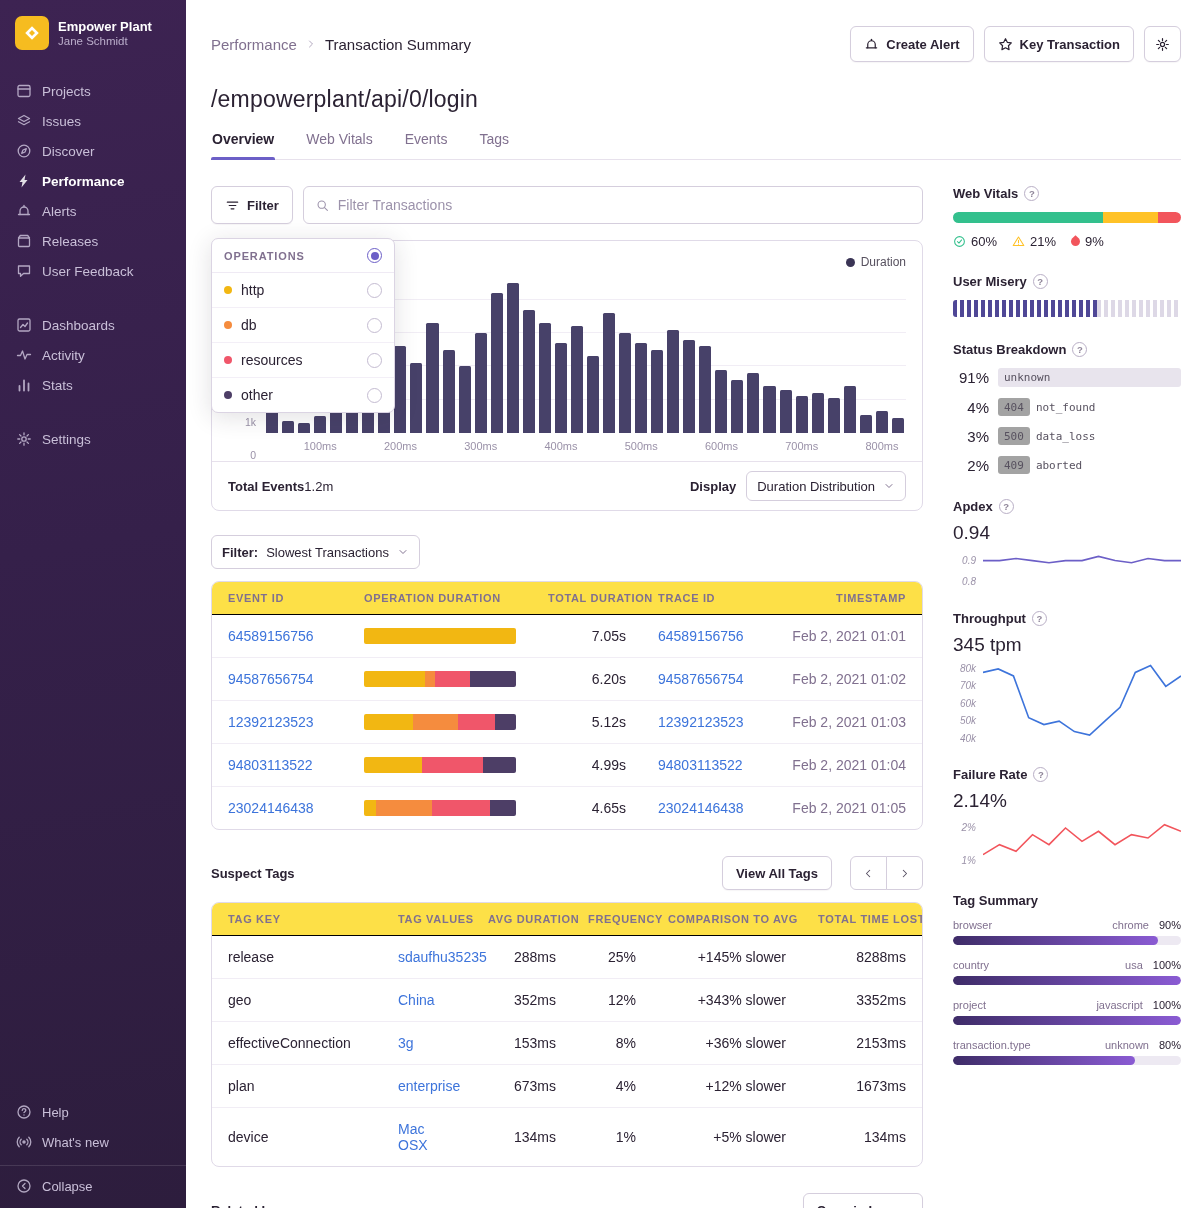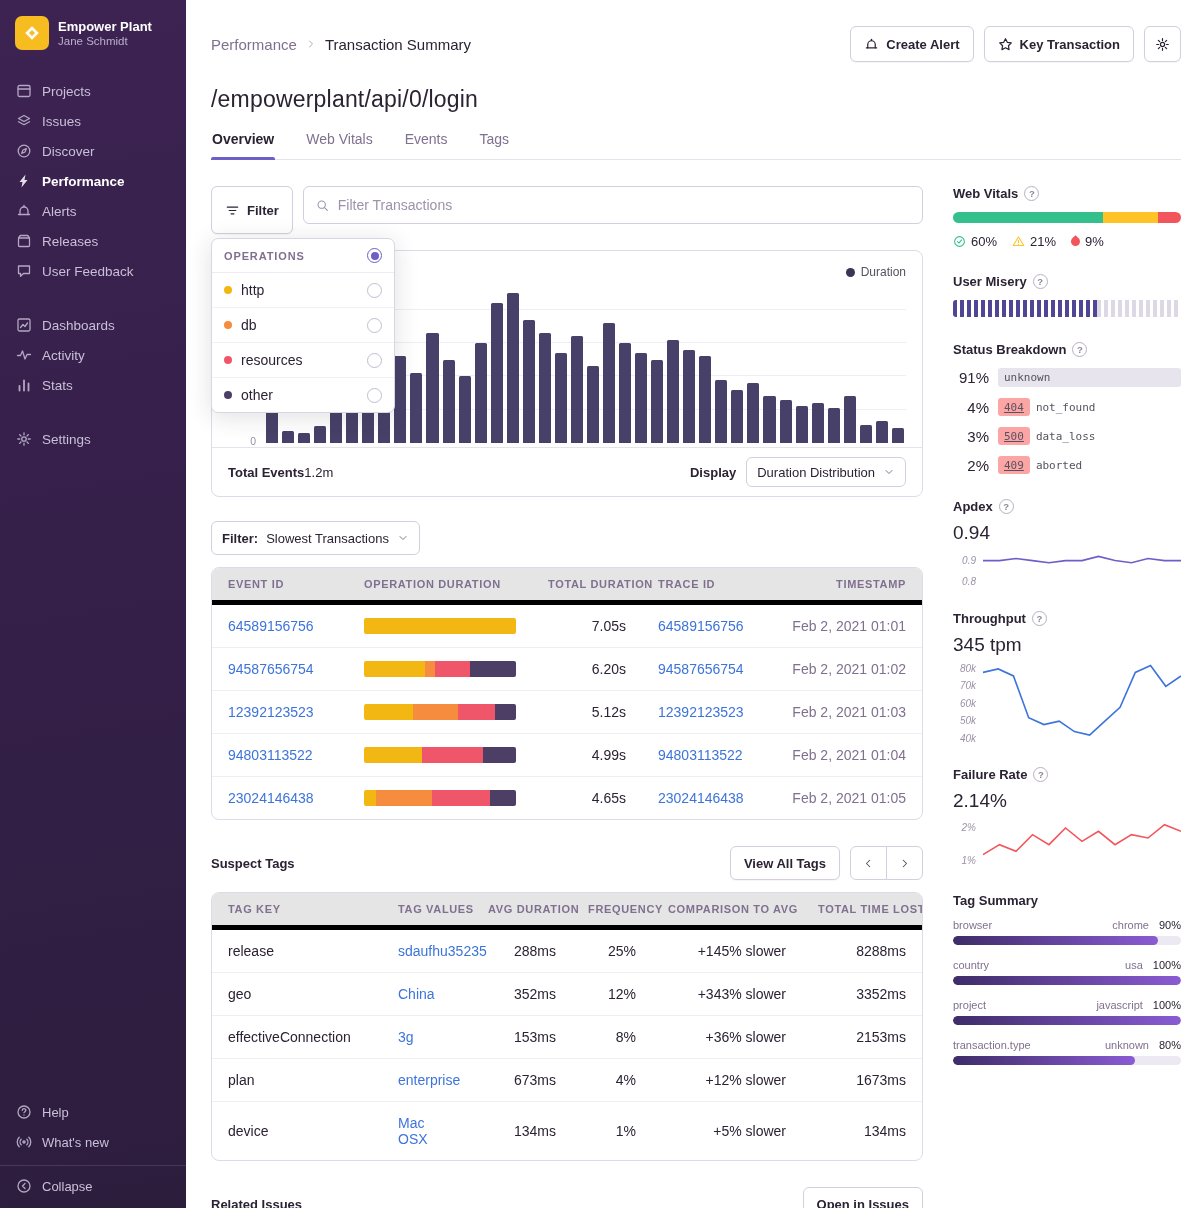--- a/index.html
+++ b/index.html
@@ -43,21 +43,21 @@
   .tabs { display:flex; gap:30px; margin-top:16px; border-bottom:1px solid #E7E1EC; }
   .tab { font-size:14px; color:#80708F; padding:2px 1px 12px; cursor:pointer; position:relative; }
   .tab.active { color:#2B2233; font-weight:bold; }
   .tab.active::after { content:""; position:absolute; left:0; right:0; bottom:-1px; height:3px; border-radius:2px 2px 0 0; background:#6C5FC7; }
   .columns { display:flex; gap:30px; margin-top:26px; flex:1; min-height:0; }
   .main-col { flex:1; min-width:0; position:relative; }
   .side-col { width:228px; flex-shrink:0; }
 
   
   .filter-row { display:flex; gap:10px; }
-  .filter-btn { height:48px; }
+  .filter-btn { height:38px; }
   .search-box { flex:1; display:flex; align-items:center; gap:9px; border:1px solid #D5CEDD; border-radius:6px; height:38px; padding:0 12px; color:#9C92AB; background:#fff; }
   .search-box input { flex:1; border:none; outline:none; font-size:14px; font-family:inherit; color:#2B2233; background:transparent; }
   .search-box input::placeholder { color:#9C92AB; }
 
   
   .ops-menu { position:absolute; top:52px; left:0; width:184px; background:#fff; border:1px solid #DBD4E3; border-radius:7px; box-shadow:0 4px 24px rgba(43,34,51,.14); z-index:20; overflow:hidden; }
   .ops-header { display:flex; align-items:center; justify-content:space-between; padding:9px 12px; font-size:11px; font-weight:bold; letter-spacing:.08em; color:#80708F; border-bottom:1px solid #EFEAF4; }
   .ops-option { display:flex; align-items:center; gap:9px; padding:9px 12px; font-size:14px; color:#2B2233; border-bottom:1px solid #F3EFF7; cursor:pointer; }
   .ops-option:last-child { border-bottom:none; }
   .op-dot { width:8px; height:8px; border-radius:50%; flex-shrink:0; }
@@ -88,53 +88,53 @@
 
   .toolbar { display:flex; align-items:center; margin-top:24px; }
   .toolbar .right { margin-left:auto; display:flex; align-items:center; gap:10px; }
   .pager { display:flex; }
   .pg-btn { width:37px; height:34px; border:1px solid #D5CEDD; background:#fff; display:flex; align-items:center; justify-content:center; cursor:pointer; color:#574F63; }
   .pg-btn.prev { border-radius:6px 0 0 6px; }
   .pg-btn.next { border-radius:0 6px 6px 0; margin-left:-1px; }
   .pg-btn .icon { width:13px; height:13px; }
 
   .table { border:1px solid #E0DAE8; border-radius:8px; overflow:hidden; margin-top:12px; background:#fff; }
-  .thead { display:grid; background:#e5e5e5; border-bottom:5px solid #000000; }
+  .thead { display:grid; background:#fde047; border-bottom:1px solid #000000; }
   .thead > div { padding:10px 16px; font-size:11px; font-weight:bold; letter-spacing:.06em; color:#80708F; white-space:nowrap; }
   .trow { display:grid; border-bottom:1px solid #F1EDF5; align-items:center; }
   .trow:last-child { border-bottom:none; }
   .trow > div { padding:13px 16px; font-size:14px; }
   .r { text-align:right; }
   .link { color:#3D74DB; cursor:pointer; text-decoration:none; }
   .muted { color:#80708F; }
   .ev-grid { grid-template-columns:136px minmax(160px,1fr) 110px 130px 150px; }
   .tag-grid { grid-template-columns:170px minmax(80px,1fr) 100px 80px 150px 120px; }
   .op-bar { display:flex; height:16px; width:100%; border-radius:2px; overflow:hidden; }
   .op-seg { height:100%; }
 
   .section-head { display:flex; align-items:center; margin-top:26px; }
   .section-title { font-size:13px; font-weight:bold; }
-  .section-head .right { margin-left:auto; display:flex; gap:10px; align-items:flex-start;padding-left:16px; }
+  .section-head .right { margin-left:auto; display:flex; gap:18px; align-items:flex-start;padding-left:16px; }
 
   
   .metric { margin-bottom:25px; }
   .metric-title { display:flex; align-items:center; gap:6px; font-size:13px; font-weight:bold; margin-bottom:11px; }
   .q-icon { width:15px; height:15px; border:1px solid #B9AFC6; border-radius:50%; color:#8F8599; font-size:9.5px; font-weight:bold; display:inline-flex; align-items:center; justify-content:center; cursor:pointer; }
   .vitals-bar { display:flex; height:11px; border-radius:6px; overflow:hidden; }
   .vitals-legend { display:flex; gap:15px; margin-top:11px; align-items:center; }
   .vl-item { display:flex; align-items:center; gap:5px; font-size:13px; color:#2B2233; }
   .flame { width:9px; height:9px; border-radius:0 50% 50% 50%; transform:rotate(45deg); background:#F2555C; }
   .misery-bar { display:flex; height:17px; border-radius:3px; overflow:hidden; }
   .misery-fill { background:repeating-linear-gradient(90deg,#4F4796 0 4px,transparent 4px 7px); }
   .misery-rest { background:repeating-linear-gradient(90deg,#DDD8E6 0 4px,transparent 4px 7px); }
   .status-row { display:grid; grid-template-columns:36px 1fr; gap:9px; align-items:center; margin-bottom:11px; }
   .status-pct { font-size:15px; text-align:right; }
   .status-bar { background:#E8E4ED; border-radius:3px; height:19px; display:flex; align-items:center; padding:0 6px; font-family:"DejaVu Sans Mono", monospace; font-size:11px; color:#57515F; }
   .status-chip-row { display:flex; align-items:center; gap:6px; font-family:"DejaVu Sans Mono", monospace; font-size:11px; color:#57515F; }
-  .status-chip { background:#fca5a5; border-radius:3px; padding:2.5px 6px;text-decoration:underline; }
+  .status-chip { background:#a3a3a3; border-radius:3px; padding:2.5px 6px; }
   .big-val { font-size:19px; margin:-3px 0 6px; }
   .spark { display:flex; }
   .spark-labels { position:relative; width:30px; flex-shrink:0; }
   .spark-label { position:absolute; right:7px; font-size:10px; color:#9A91A8;font-style:italic; }
   .spark-svg { flex:1; width:100%; }
   .tagsum-row { margin-bottom:14px; }
   .tagsum-head { display:flex; align-items:flex-start; font-size:11px; color:#80708F; }
   .tagsum-head .val { margin-left:auto; }
   .tagsum-head .pct { margin-left:10px; color:#2B2233; }
   .tagsum-bar { height:9px; border-radius:5px; background:#EDE9F2; margin-top:5px; overflow:hidden; }
@@ -452,20 +452,30 @@
                   <div class="hist-bar" style="height: 28.8889%; background: rgb(71, 65, 105);"></div>
                   <div class="hist-bar" style="height: 24.4444%; background: rgb(71, 65, 105);"></div>
                   <div class="hist-bar" style="height: 26.6667%; background: rgb(71, 65, 105);"></div>
                   <div class="hist-bar" style="height: 23.3333%; background: rgb(71, 65, 105);"></div>
                   <div class="hist-bar" style="height: 31.1111%; background: rgb(71, 65, 105);"></div>
                   <div class="hist-bar" style="height: 12.2222%; background: rgb(71, 65, 105);"></div>
                   <div class="hist-bar" style="height: 14.4444%; background: rgb(71, 65, 105);"></div>
                   <div class="hist-bar" style="height: 10%; background: rgb(71, 65, 105);"></div>
                 </div>
             </div>
+            <div class="xticks" id="hist-xticks">
+                <span class="xtick" style="left: 8.75%;">100ms</span>
+                <span class="xtick" style="left: 21.25%;">200ms</span>
+                <span class="xtick" style="left: 33.75%;">300ms</span>
+                <span class="xtick" style="left: 46.25%;">400ms</span>
+                <span class="xtick" style="left: 58.75%;">500ms</span>
+                <span class="xtick" style="left: 71.25%;">600ms</span>
+                <span class="xtick" style="left: 83.75%;">700ms</span>
+                <span class="xtick" style="left: 96.25%;">800ms</span>
+              </div>
           </div>
         </div>
         <div class="panel-footer">
           <span class="label">Total Events</span>
           <span class="value">1.2m</span>
           <div class="display-wrap">
             <span class="label">Display</span>
             <button class="select-btn">
               <span>Duration Distribution</span>
               <span class="icon">

